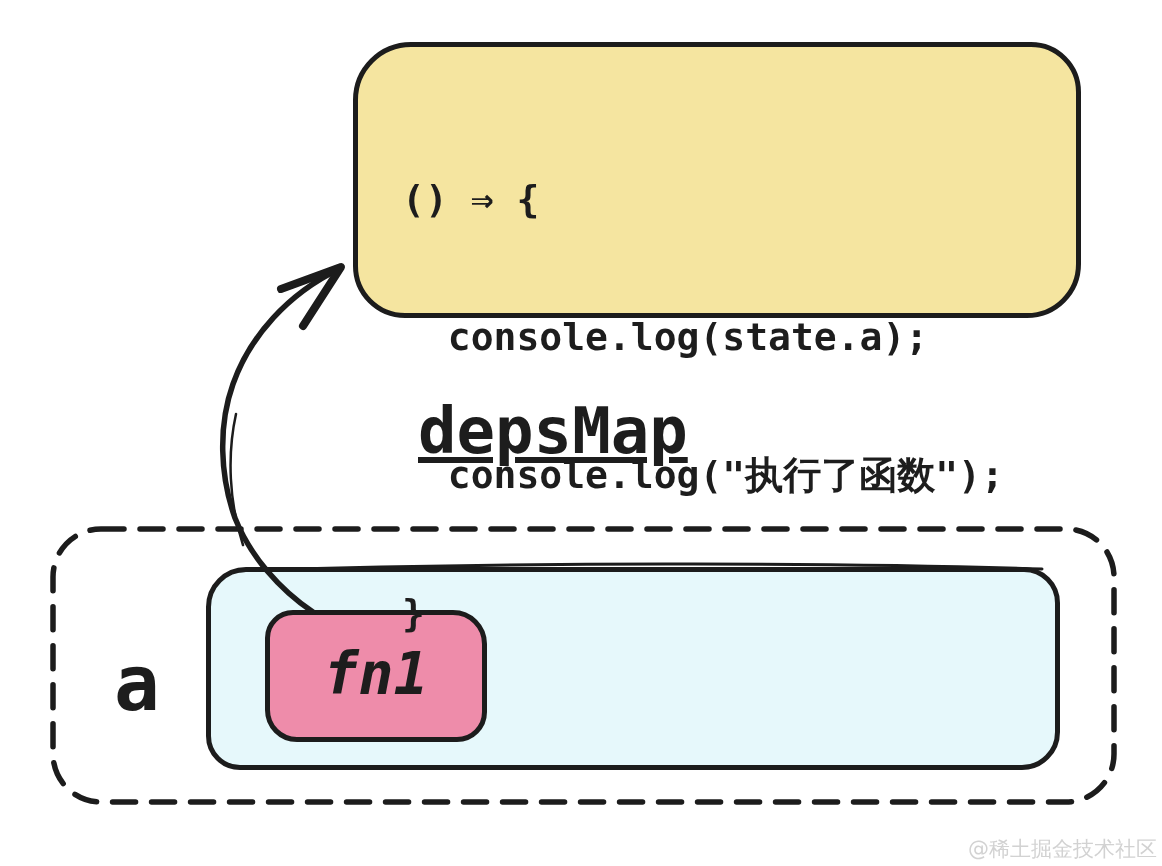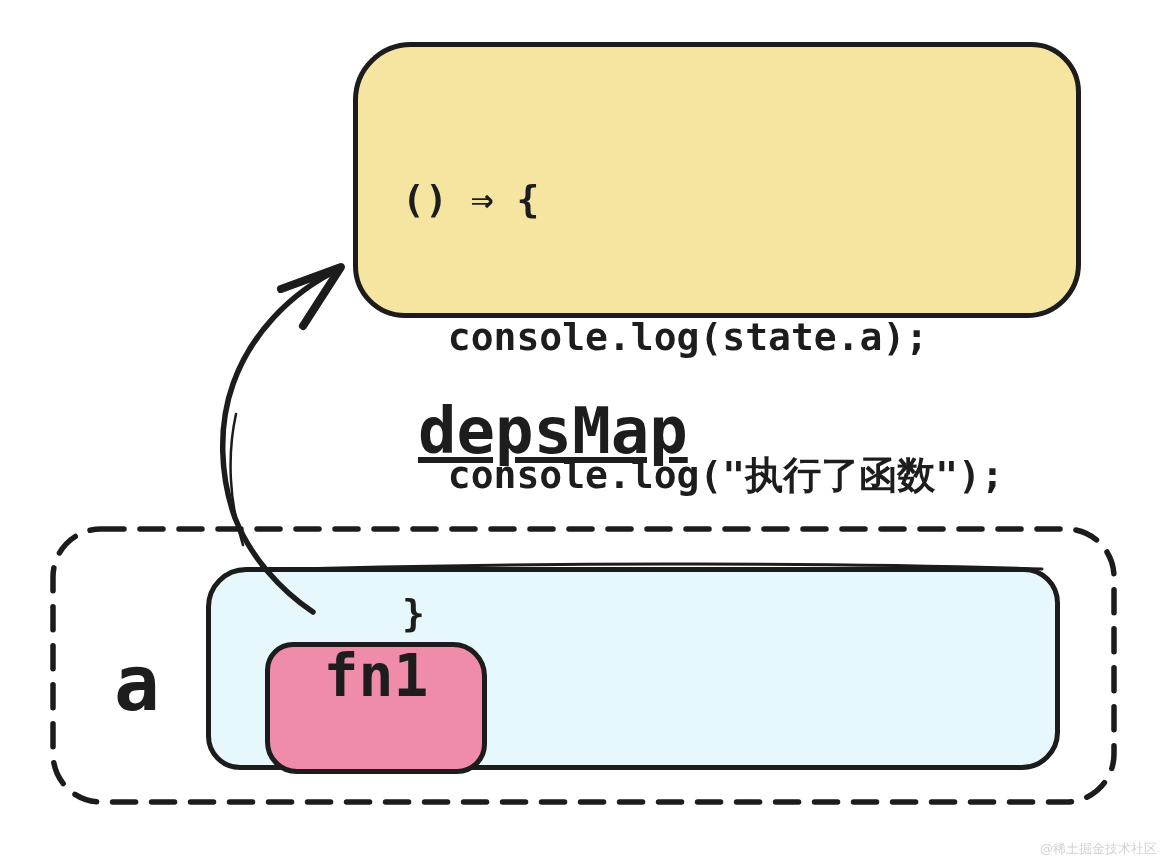--- a/index.html
+++ b/index.html
@@ -48,26 +48,28 @@
     z-index: 3;
     text-decoration: underline;
   }
   .dep-set {
     left: 206px; top: 567px;
     width: 854px; height: 203px;
     background: #e6f8fb;
     border-radius: 40px 36px 38px 34px;
   }
   .effect-node {
-    left: 265px; top: 642px;
+    left: 265px; top: 610px;
     width: 222px; height: 132px;
     background: #ee8caa;
     border-radius: 28px 34px 30px 32px;
     display: flex;
+    align-items: center;
     justify-content: center;
+    font-style: italic;
   }
   .effect-label {
     font-size: 58px;
     font-weight: bold;
     line-height: 1;
     padding-bottom: 4px;
   }
   .key-label {
     position: absolute;
     left: 96px; top: 642px;
@@ -82,21 +84,21 @@
     position: absolute;
     left: 0; top: 0;
     width: 1162px; height: 866px;
     z-index: 4;
     pointer-events: none;
   }
   .watermark {
     position: absolute;
     right: 5px; top: 837px;
     font-family: "DejaVu Sans", "Liberation Sans", sans-serif;
-    font-size: 13px;
+    font-size: 21px;
     line-height: 24px;
     color: #d2d2d2;
     z-index: 5;
   }
 </style>
 </head>
 <body>
 
 <div class="canvas">
 

